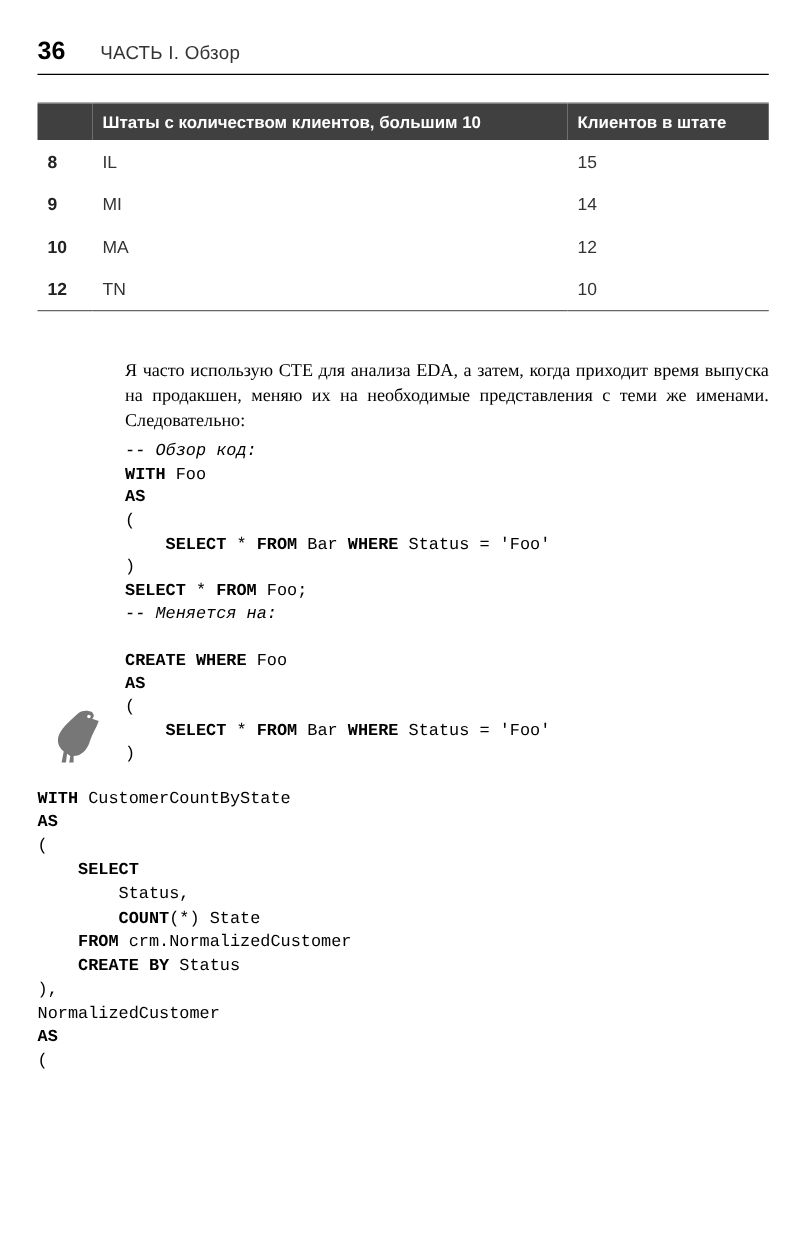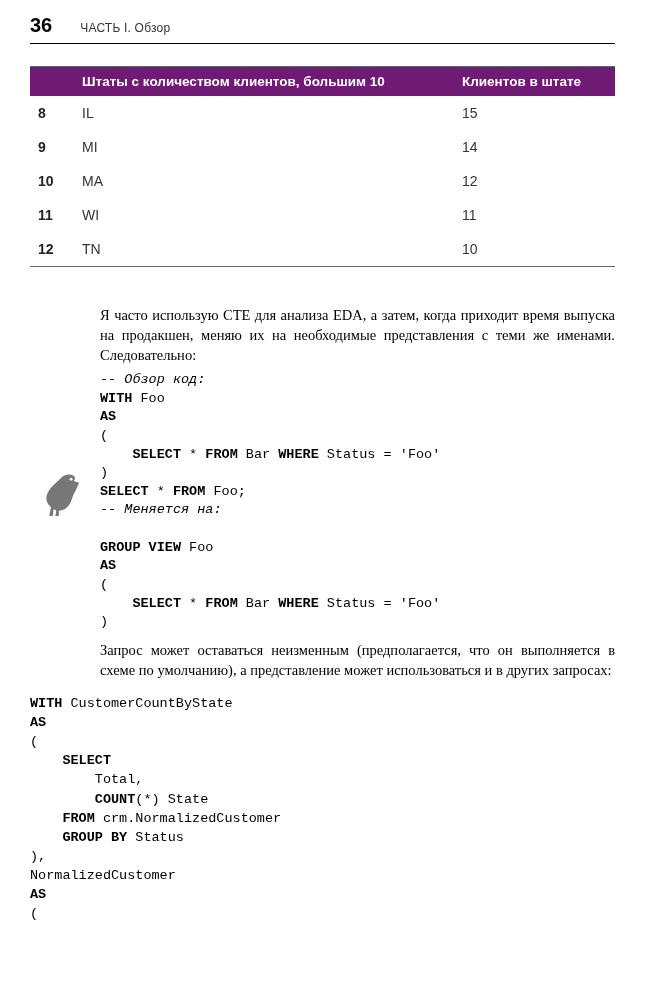--- a/index.html
+++ b/index.html
@@ -19,40 +19,41 @@
       display: flex;
       align-items: baseline;
       border-bottom: none;
       margin-bottom: 6px;
     }
     .page-num {
       font-family: Arial, Helvetica, sans-serif;
       font-weight: bold;
       font-size: 20px;
       margin-right: 28px;
+      margin-top: 16px;
     }
     .part-title {
       font-family: 'Arial Narrow', Arial, sans-serif;
-      font-size: 12px;
+      font-size: 15px;
       letter-spacing: 0.2px;
       color: #333;
     }
     .rule {
       border: none;
       border-top: 1px solid #000;
       margin: 4px 0 22px 0;
     }
     table.data {
       width: 100%;
       border-collapse: collapse;
       font-family: Arial, Helvetica, sans-serif;
       font-size: 14px;
     }
     table.data thead th {
-      background: #701a75;
+      background: #404040;
       color: #fff;
       font-weight: bold;
       text-align: left;
       padding: 7px 8px;
       font-size: 13.5px;
     }
     table.data thead th:first-child { width: 28px; }
     table.data tbody td {
       padding: 9px 8px;
       color: #333;
@@ -62,21 +63,21 @@
       font-weight: bold;
       color: #222;
       width: 28px;
     }
     table.data {
       border-top: 1px solid #666;
       border-bottom: 1px solid #666;
     }
     .note {
       display: flex;
-      align-items: center;
+      align-items: flex-end;
       margin-top: 38px;
       gap: 14px;
     }
     .note-icon {
       flex: 0 0 56px;
       margin-top: 4px;
     }
     .note-body {
       flex: 1;
       font-size: 14.5px;
@@ -136,25 +137,20 @@
         <td class="idx">9</td>
         <td>MI</td>
         <td>14</td>
       </tr>
       <tr>
         <td class="idx">10</td>
         <td>MA</td>
         <td>12</td>
       </tr>
       <tr>
-        <td class="idx">11</td>
-        <td>WI</td>
-        <td>11</td>
-      </tr>
-      <tr>
         <td class="idx">12</td>
         <td>TN</td>
         <td>10</td>
       </tr>
     </tbody>
   </table>
 
   <div class="note">
     <div class="note-icon">
       <svg viewBox="0 0 64 64" width="56" height="56">
@@ -168,37 +164,36 @@
       <p>Я часто использую CTE для анализа EDA, а затем, когда приходит время выпуска на продакшен, меняю их на необходимые представления с теми же именами. Следовательно:</p>
 <pre class="code"><span class="cm">-- Обзор код:</span>
 <span class="kw">WITH</span><span> Foo</span>
 <span class="kw">AS</span>
 <span>(</span>
 <span>    </span><span class="kw">SELECT</span><span> * </span><span class="kw">FROM</span><span> Bar </span><span class="kw">WHERE</span><span> Status = 'Foo'</span>
 <span>)</span>
 <span class="kw">SELECT</span><span> * </span><span class="kw">FROM</span><span> Foo;</span>
 <span class="cm">-- Меняется на:</span>
 <span></span>
-<span class="kw">GROUP VIEW</span><span> Foo</span>
+<span class="kw">CREATE WHERE</span><span> Foo</span>
 <span class="kw">AS</span>
 <span>(</span>
 <span>    </span><span class="kw">SELECT</span><span> * </span><span class="kw">FROM</span><span> Bar </span><span class="kw">WHERE</span><span> Status = 'Foo'</span>
 <span>)</span></pre>
-      <p>Запрос может оставаться неизменным (предполагается, что он выполняется в схеме по умолчанию), а представление может использоваться и в других запросах:</p>
     </div>
   </div>
 
 
 <pre class="code-main"><span class="kw">WITH</span><span> CustomerCountByState</span>
 <span class="kw">AS</span>
 <span>(</span>
 <span>    </span><span class="kw">SELECT</span>
-<span>        Total,</span>
+<span>        Status,</span>
 <span>        </span><span class="kw">COUNT</span><span>(*) State</span>
 <span>    </span><span class="kw">FROM</span><span> crm.NormalizedCustomer</span>
-<span>    </span><span class="kw">GROUP BY</span><span> Status</span>
+<span>    </span><span class="kw">CREATE BY</span><span> Status</span>
 <span>),</span>
 <span>NormalizedCustomer</span>
 <span class="kw">AS</span>
 <span>(</span>
 </pre>
 
 </div>
 
 </body></html>

